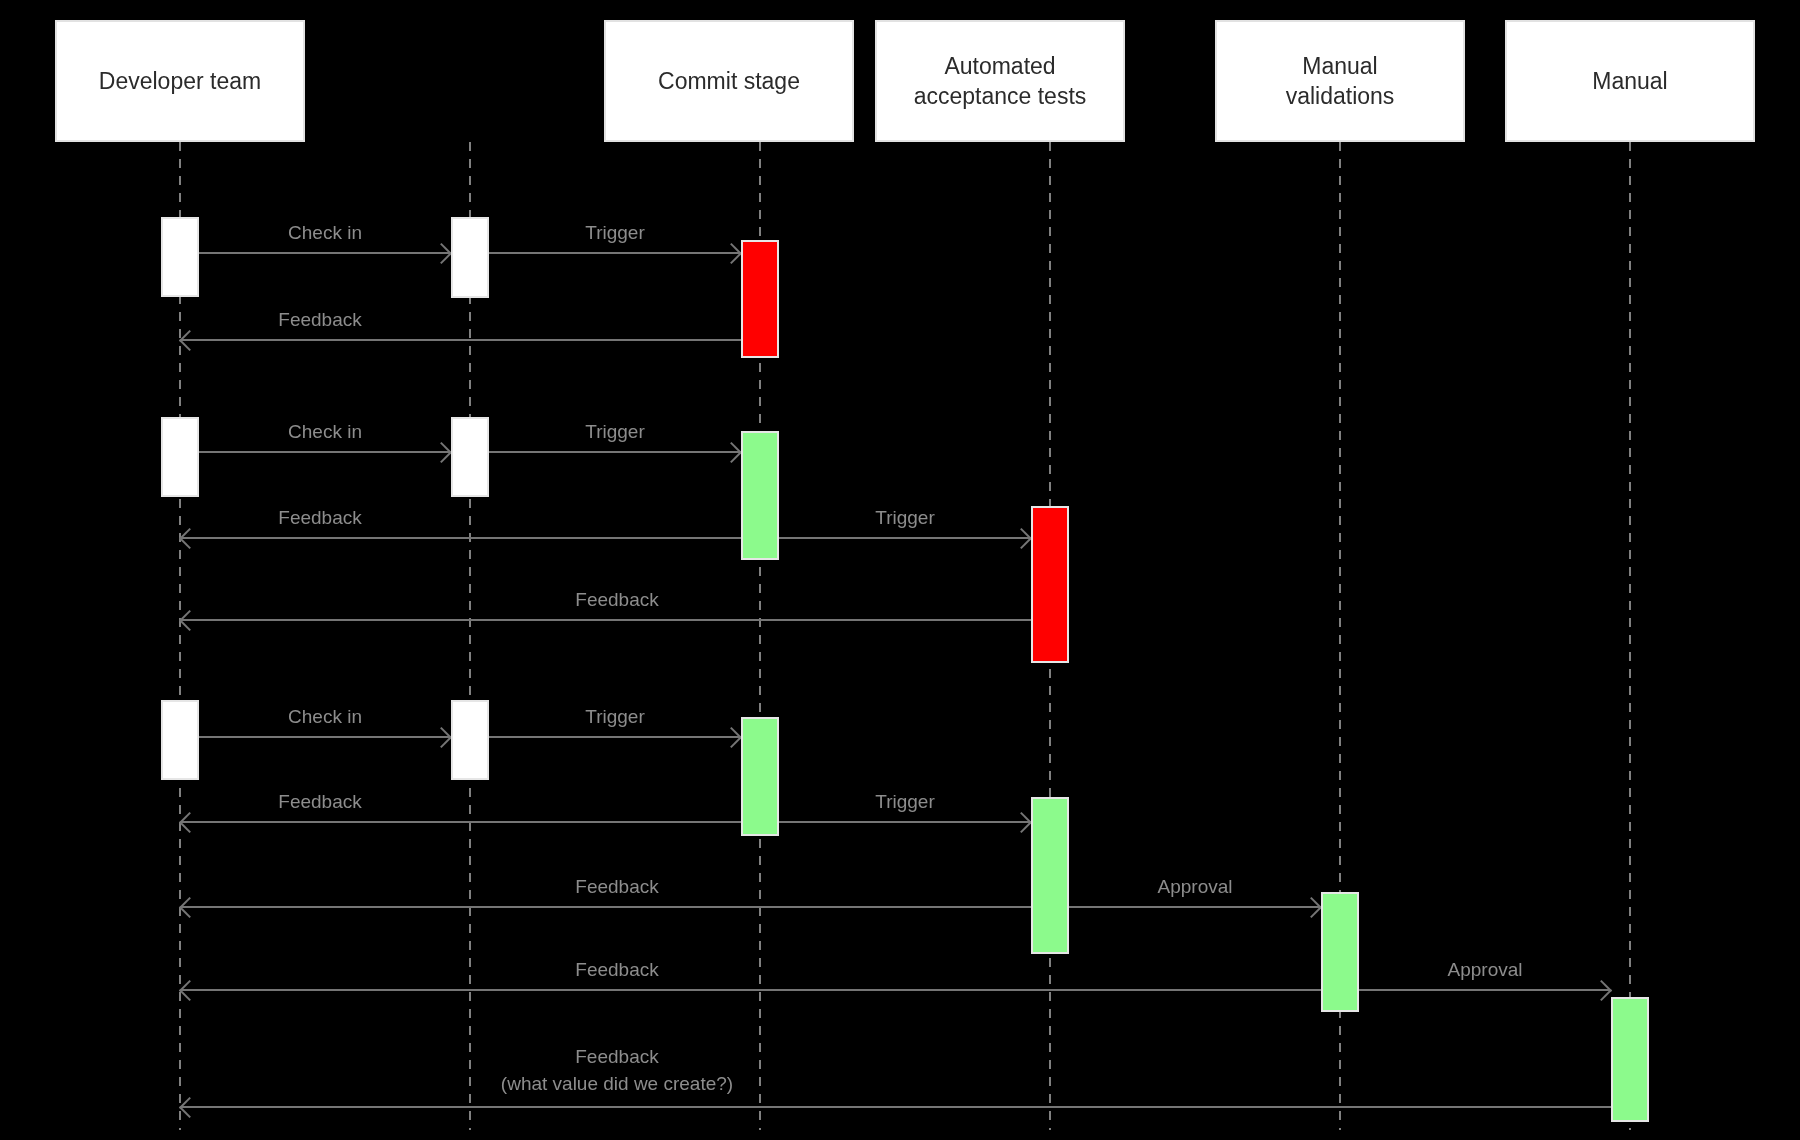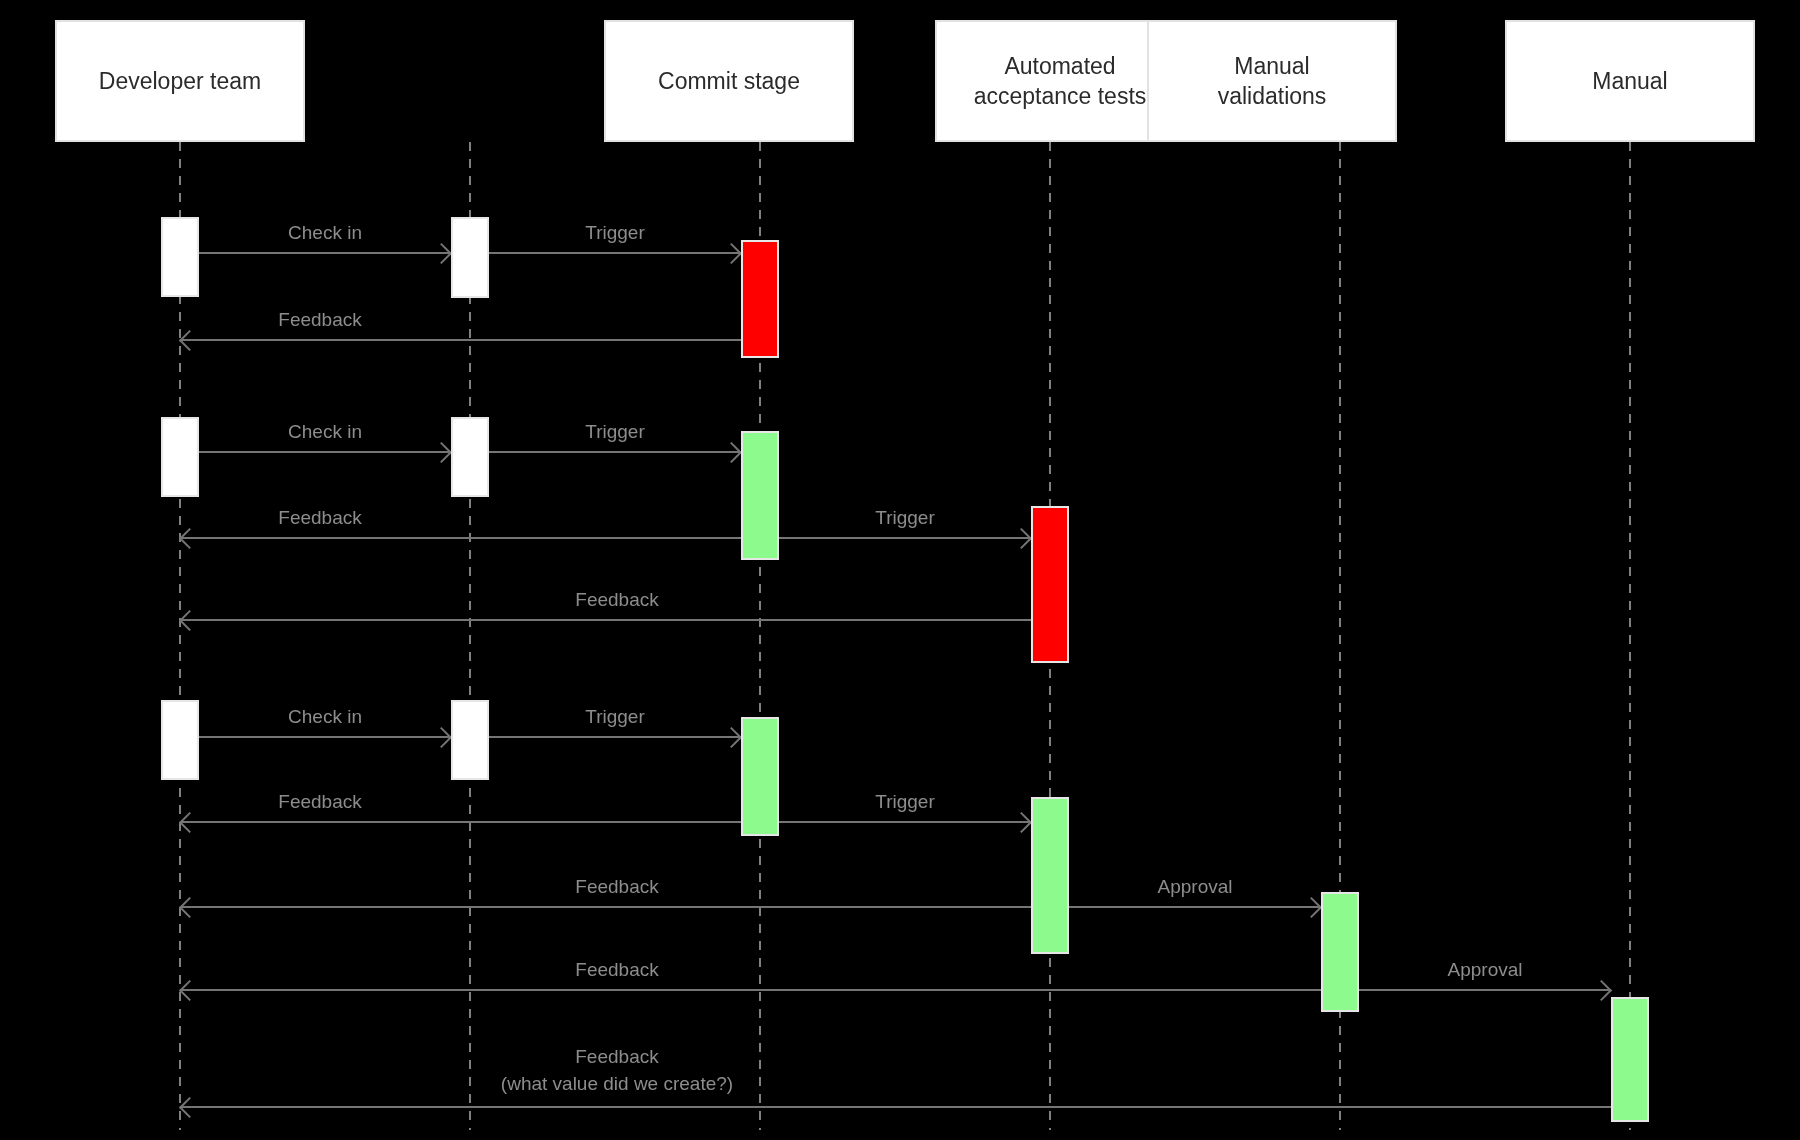--- a/index.html
+++ b/index.html
@@ -32,24 +32,24 @@
 <body>
 
 <div id="stage" style="--background: #000000; --actor-box-bg: #ffffff; --actor-box-border: #e2e2e2; --actor-box-text: #2b2b2b; --lifeline: #808080; --arrow: #757575; --label-text: #8d8d8d; --activation-neutral: #ffffff; --activation-fail: #ff0000; --activation-pass: #8cfa8c; --activation-border: #e6e6e6;">
 
   <div class="actor-box" style="left:55px">
       <span class="lbl">Developer team</span>
     </div>
   <div class="actor-box" style="left:604px">
       <span class="lbl">Commit stage</span>
     </div>
-  <div class="actor-box" style="left:935px">
+  <div class="actor-box" style="left:875px">
       <span class="lbl">Automated acceptance tests</span>
     </div>
-  <div class="actor-box" style="left:1147px">
+  <div class="actor-box" style="left:1215px">
       <span class="lbl">Manual validations</span>
     </div>
   <div class="actor-box" style="left:1505px">
       <span class="lbl">Manual</span>
     </div>
 
   <div class="lifeline" style="left:179px"></div>
   <div class="lifeline" style="left:469px"></div>
   <div class="lifeline" style="left:759px"></div>
   <div class="lifeline" style="left:1049px"></div>

